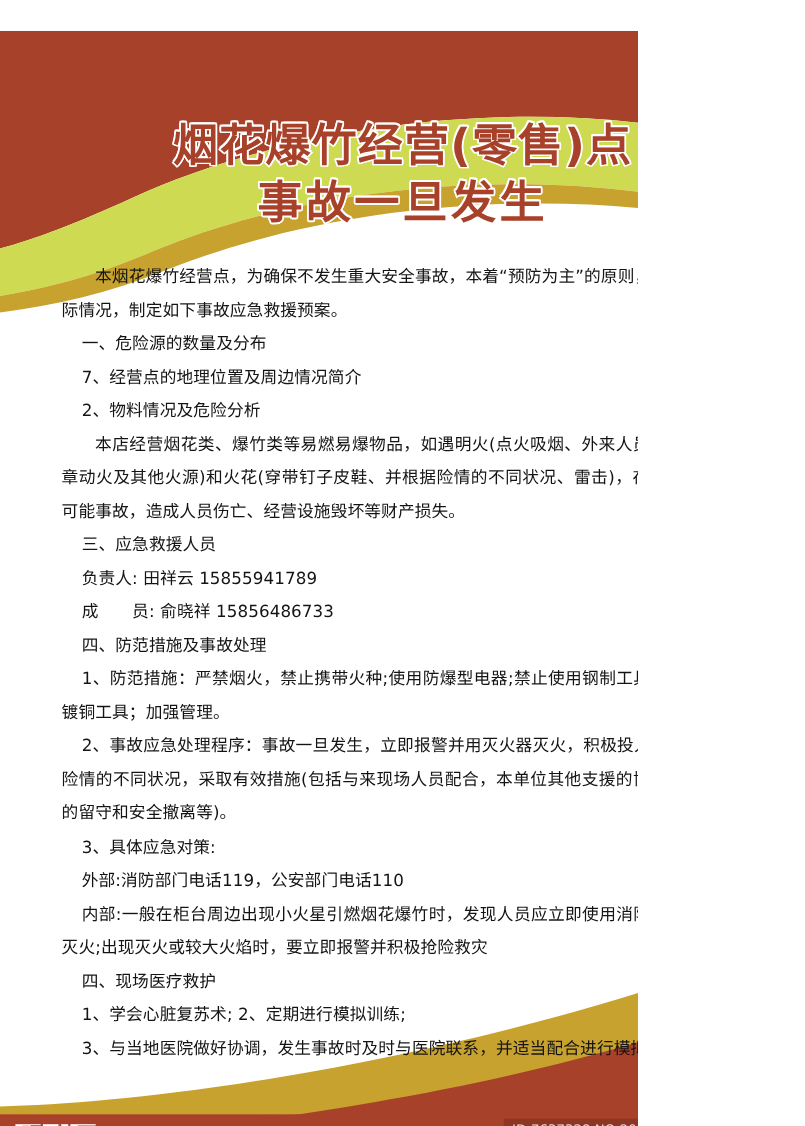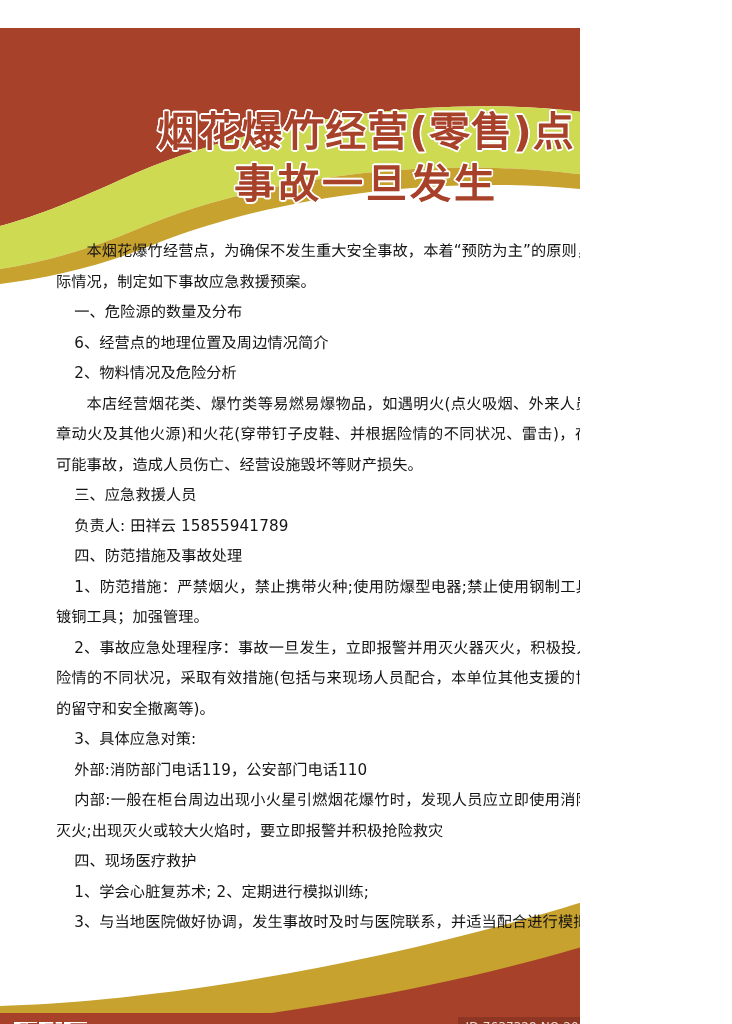--- a/index.html
+++ b/index.html
@@ -165,25 +165,26 @@
   </svg>
 
   <div class="title-block">
     <div class="title-line">烟花爆竹经营(零售)点</div>
     <div class="title-line second">事故一旦发生</div>
   </div>
 
   <div class="content">
     <p class="para indent">本烟花爆竹经营点，为确保不发生重大安全事故，本着“预防为主”的原则，结合本店的实际情况，制定如下事故应急救援预案。</p>
     <p class="para indent1">一、危险源的数量及分布</p>
-    <p class="para indent1">6、经营点的地理位置及周边情况简介</p>
+    <p class="para indent1">7、经营点的地理位置及周边情况简介</p>
     <p class="para indent1">2、物料情况及危险分析</p>
     <p class="para indent">本店经营烟花类、爆竹类等易燃易爆物品，如遇明火(点火吸烟、外来人员带来火种、违章动火及其他火源)和火花(穿带钉子皮鞋、并根据险情的不同状况、雷击)，存在火灾爆炸的可能事故，造成人员伤亡、经营设施毁坏等财产损失。</p>
     <p class="para indent1">三、应急救援人员</p>
     <p class="para indent1">负责人: 田祥云  15855941789</p>
+    <p class="para indent1">成　　员: 俞晓祥  15856486733</p>
     <p class="para indent1">四、防范措施及事故处理</p>
     <p class="para indent1">1、防范措施：严禁烟火，禁止携带火种;使用防爆型电器;禁止使用钢制工具，使用青铜或镀铜工具；加强管理。</p>
     <p class="para indent1">2、事故应急处理程序：事故一旦发生，立即报警并用灭火器灭火，积极投入抢险，并根据险情的不同状况，采取有效措施(包括与来现场人员配合，本单位其他支援的协调，岗位人员的留守和安全撤离等)。</p>
     <p class="para indent1">3、具体应急对策:</p>
     <p class="para indent1">外部:消防部门电话119，公安部门电话110</p>
     <p class="para indent1">内部:一般在柜台周边出现小火星引燃烟花爆竹时，发现人员应立即使用消防器材或水进行灭火;出现灭火或较大火焰时，要立即报警并积极抢险救灾</p>
     <p class="para indent1">四、现场医疗救护</p>
     <p class="para indent1">1、学会心脏复苏术; 2、定期进行模拟训练;</p>
     <p class="para indent1">3、与当地医院做好协调，发生事故时及时与医院联系，并适当配合进行模拟演练。</p>
   </div>

